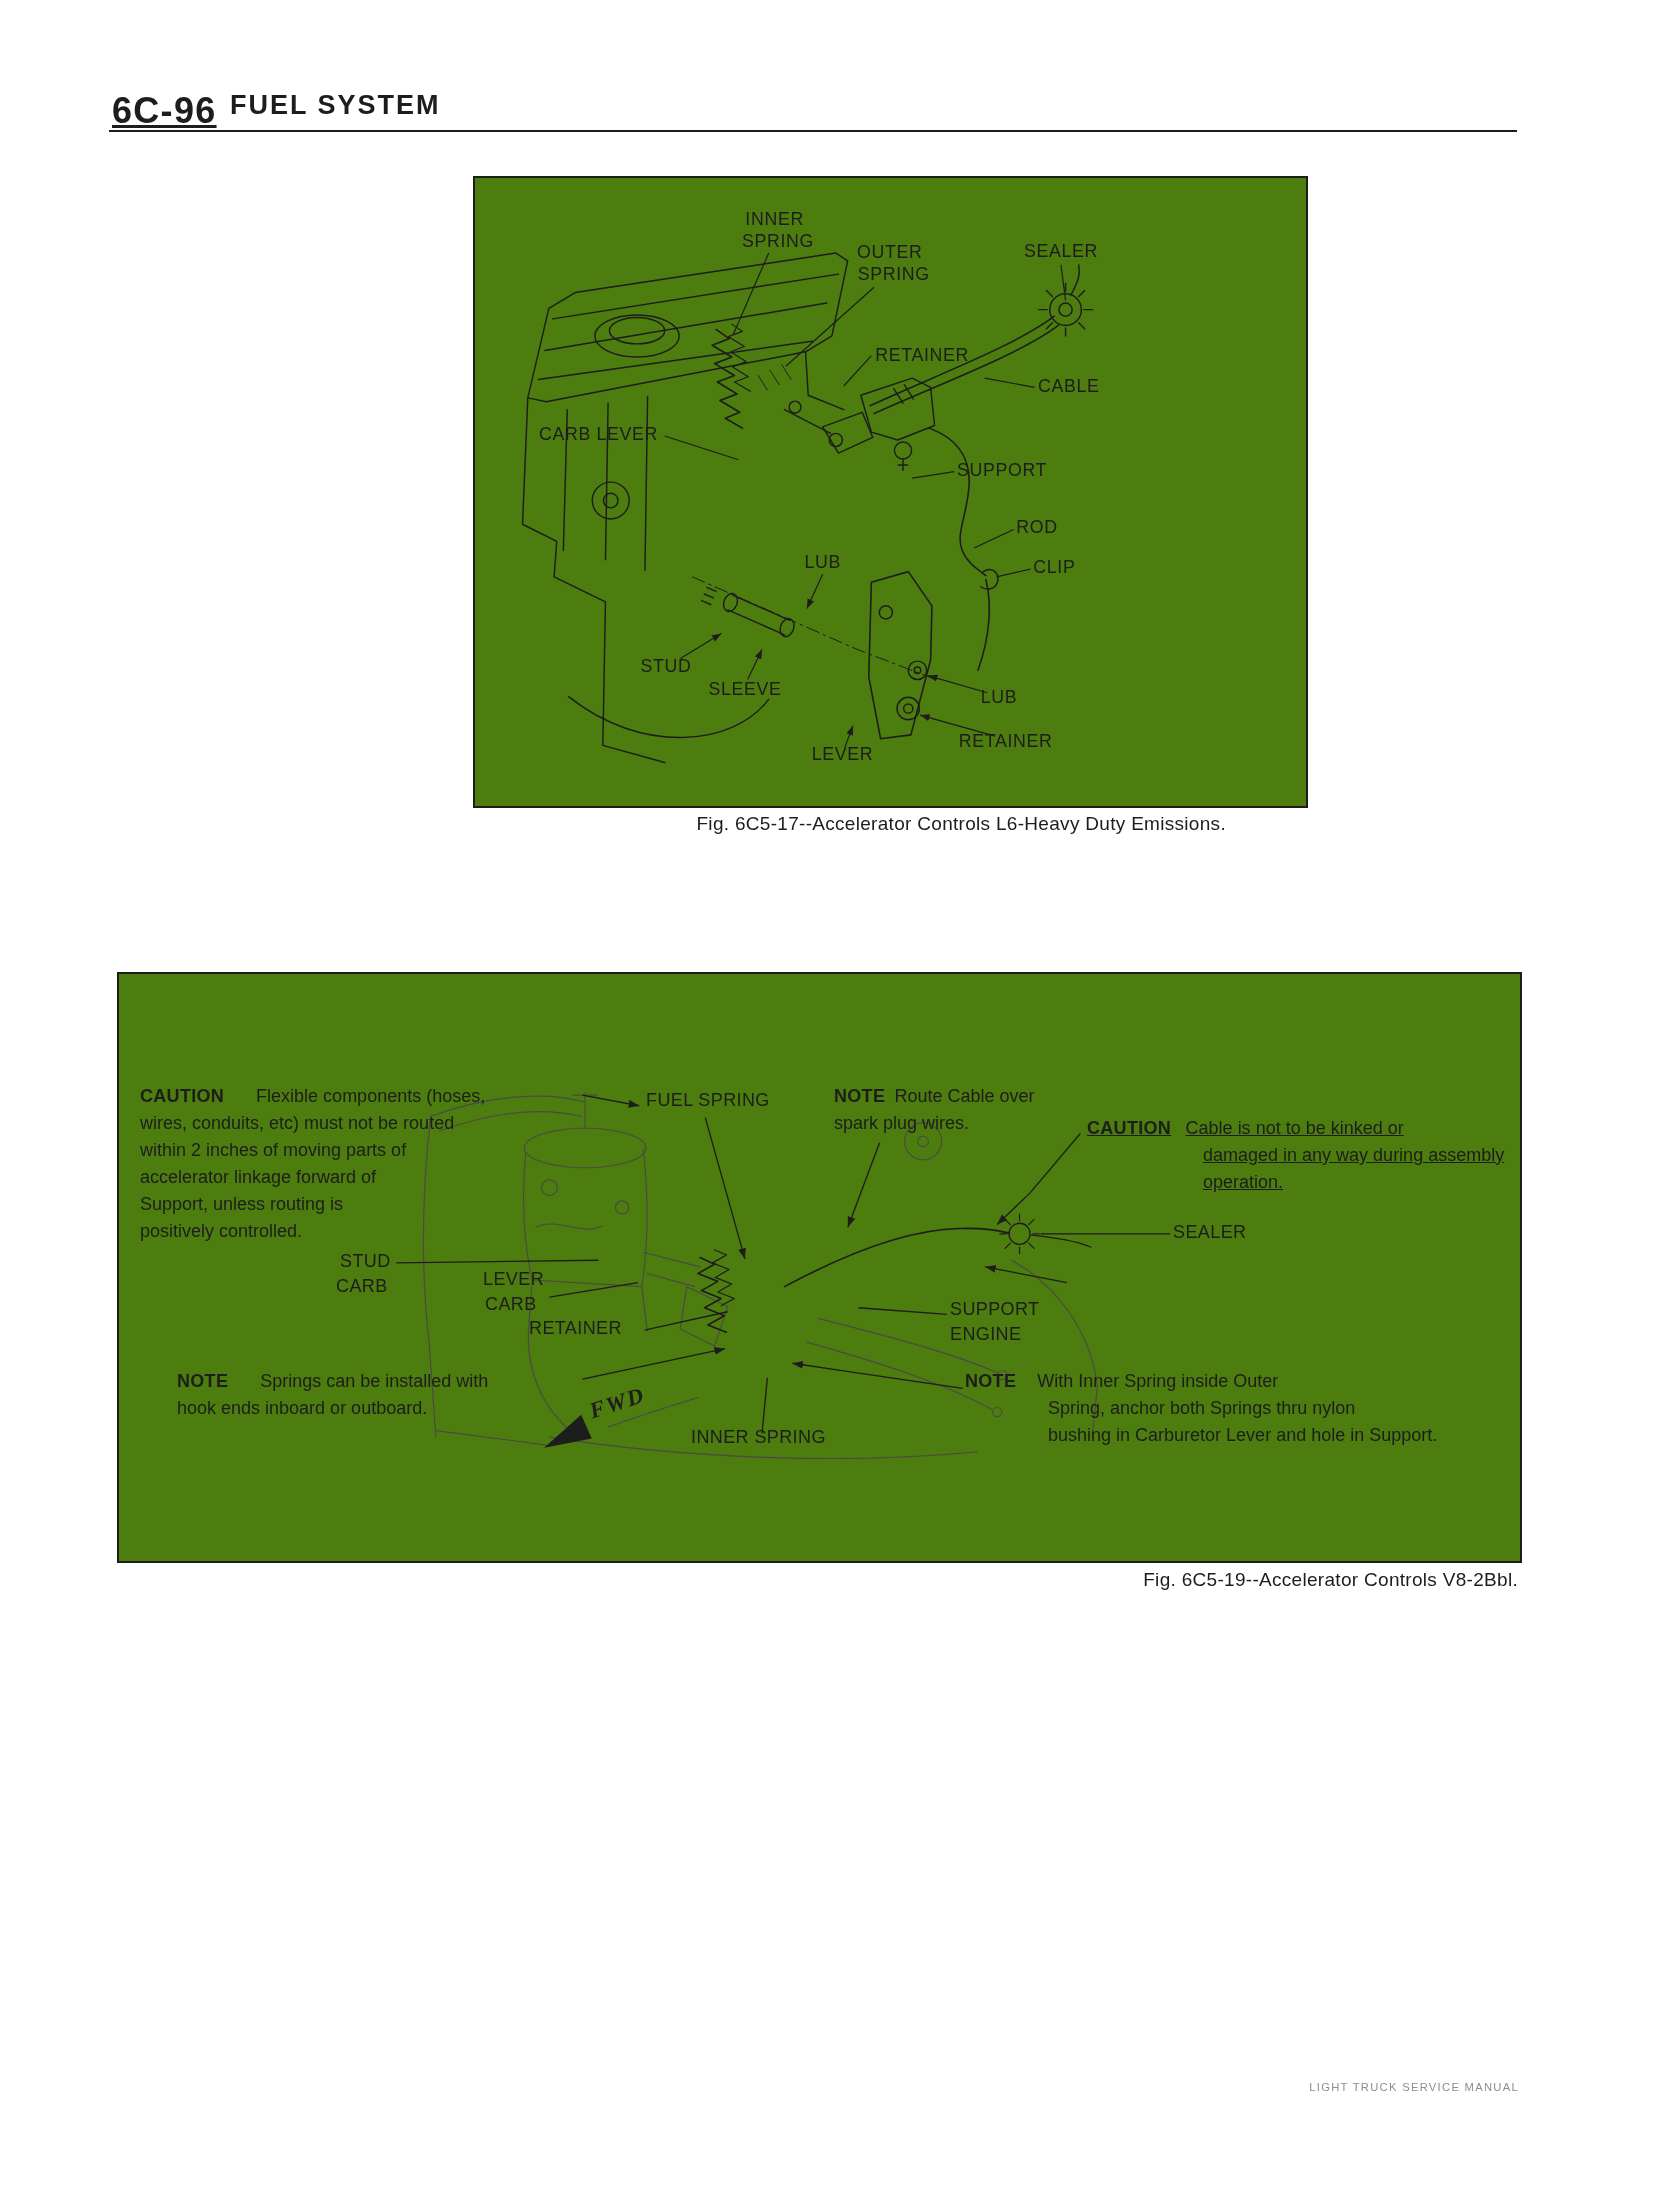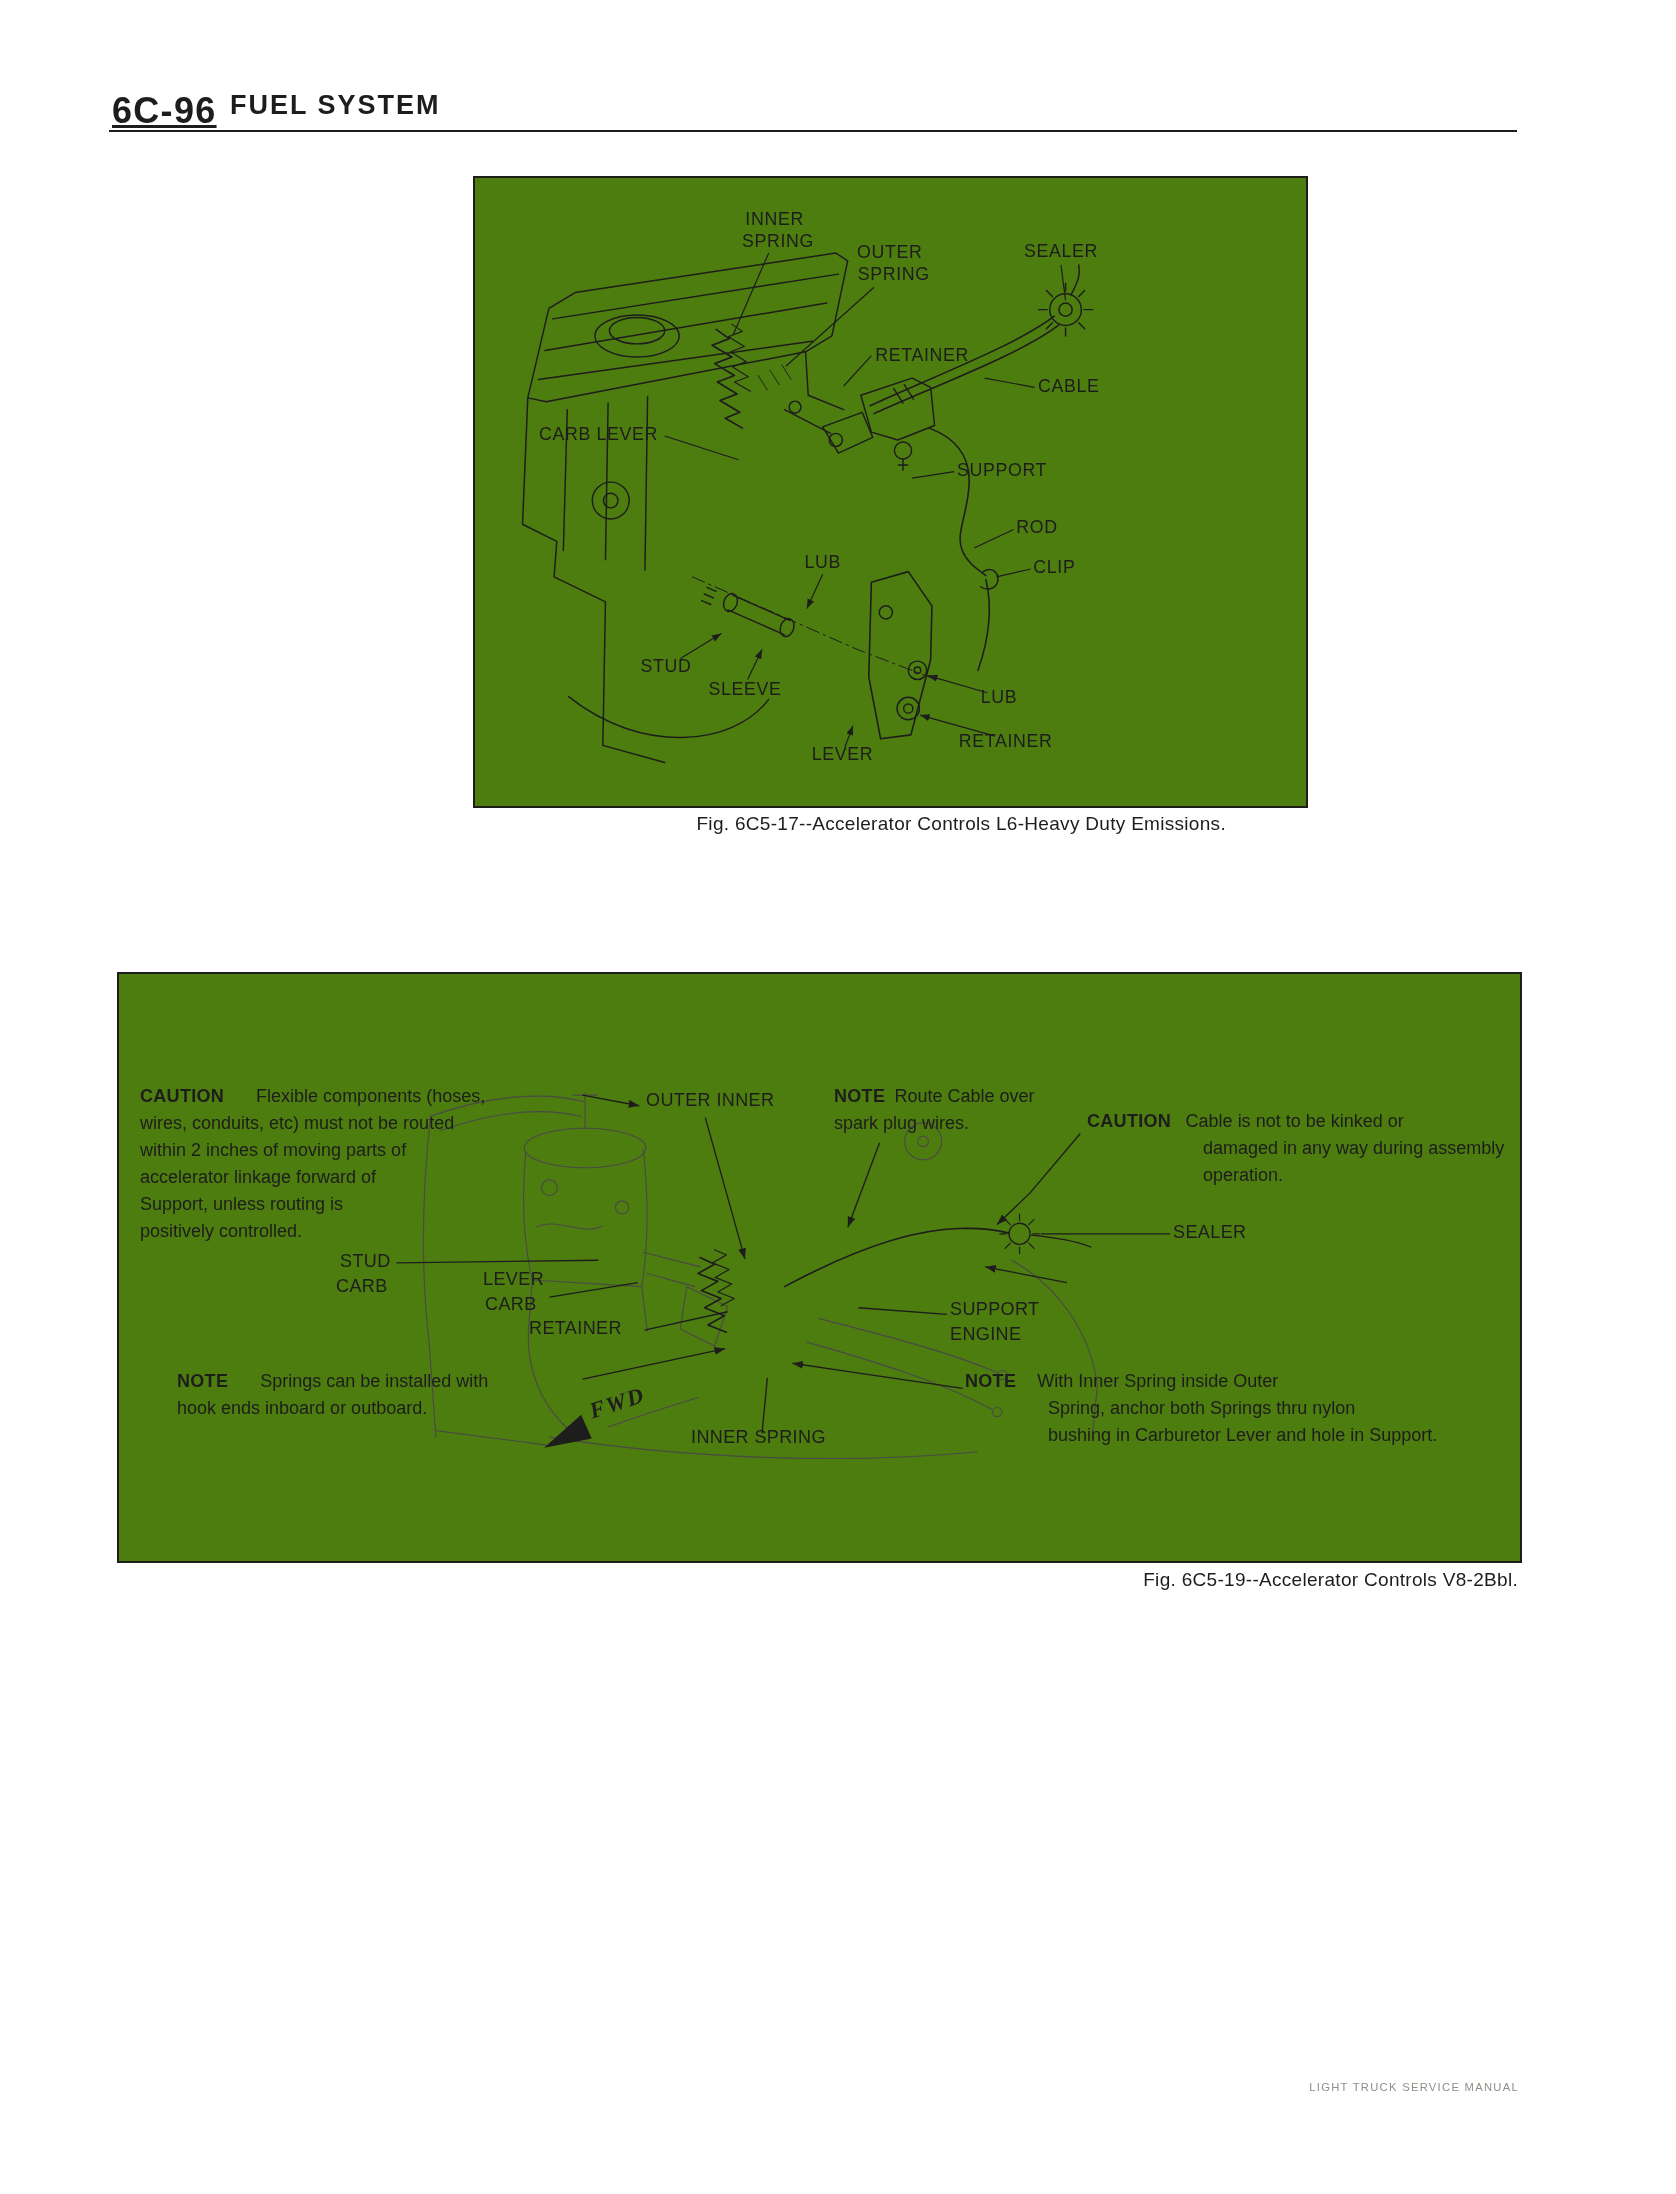--- a/index.html
+++ b/index.html
@@ -209,28 +209,28 @@
 
     <div class="tb" style="left:21px;top:109px;width:421px;">
       <span class="kw" style="margin-right:32px;">CAUTION</span><span class="body">Flexible components (hoses,
 wires, conduits, etc) must not be routed
 within 2 inches of moving parts of
 accelerator linkage forward of
 Support, unless routing is
 positively controlled.</span>
     </div>
 
-    <div class="lbl" style="left:527px;top:116px;">OUTER INNER</div>
+    <div class="lbl" style="left:527px;top:116px;">FUEL SPRING</div>
 
     <div class="tb" style="left:715px;top:109px;width:277px;">
       <span class="kw" style="margin-right:9.2px;">NOTE</span><span class="body">Route Cable over
 spark plug wires.</span>
     </div>
 
-    <div class="tb" style="left:968px;top:134px;width:421px;padding-left:116px;text-indent:-116px;">
+    <div class="tb" style="left:968px;top:141px;width:421px;padding-left:116px;text-indent:-116px;text-decoration:underline;">
       <span class="kw" style="margin-right:14.5px;">CAUTION</span><span class="body">Cable is not to be kinked or
 damaged in any way during assembly
 operation.</span>
     </div>
 
     <div class="lbl" style="left:1054px;top:248px;">SEALER</div>
 
     <div class="lbl" style="left:221px;top:277px;">STUD</div>
     <div class="lbl" style="left:217px;top:302px;">CARB</div>
     <div class="lbl" style="left:364px;top:295px;">LEVER</div>

